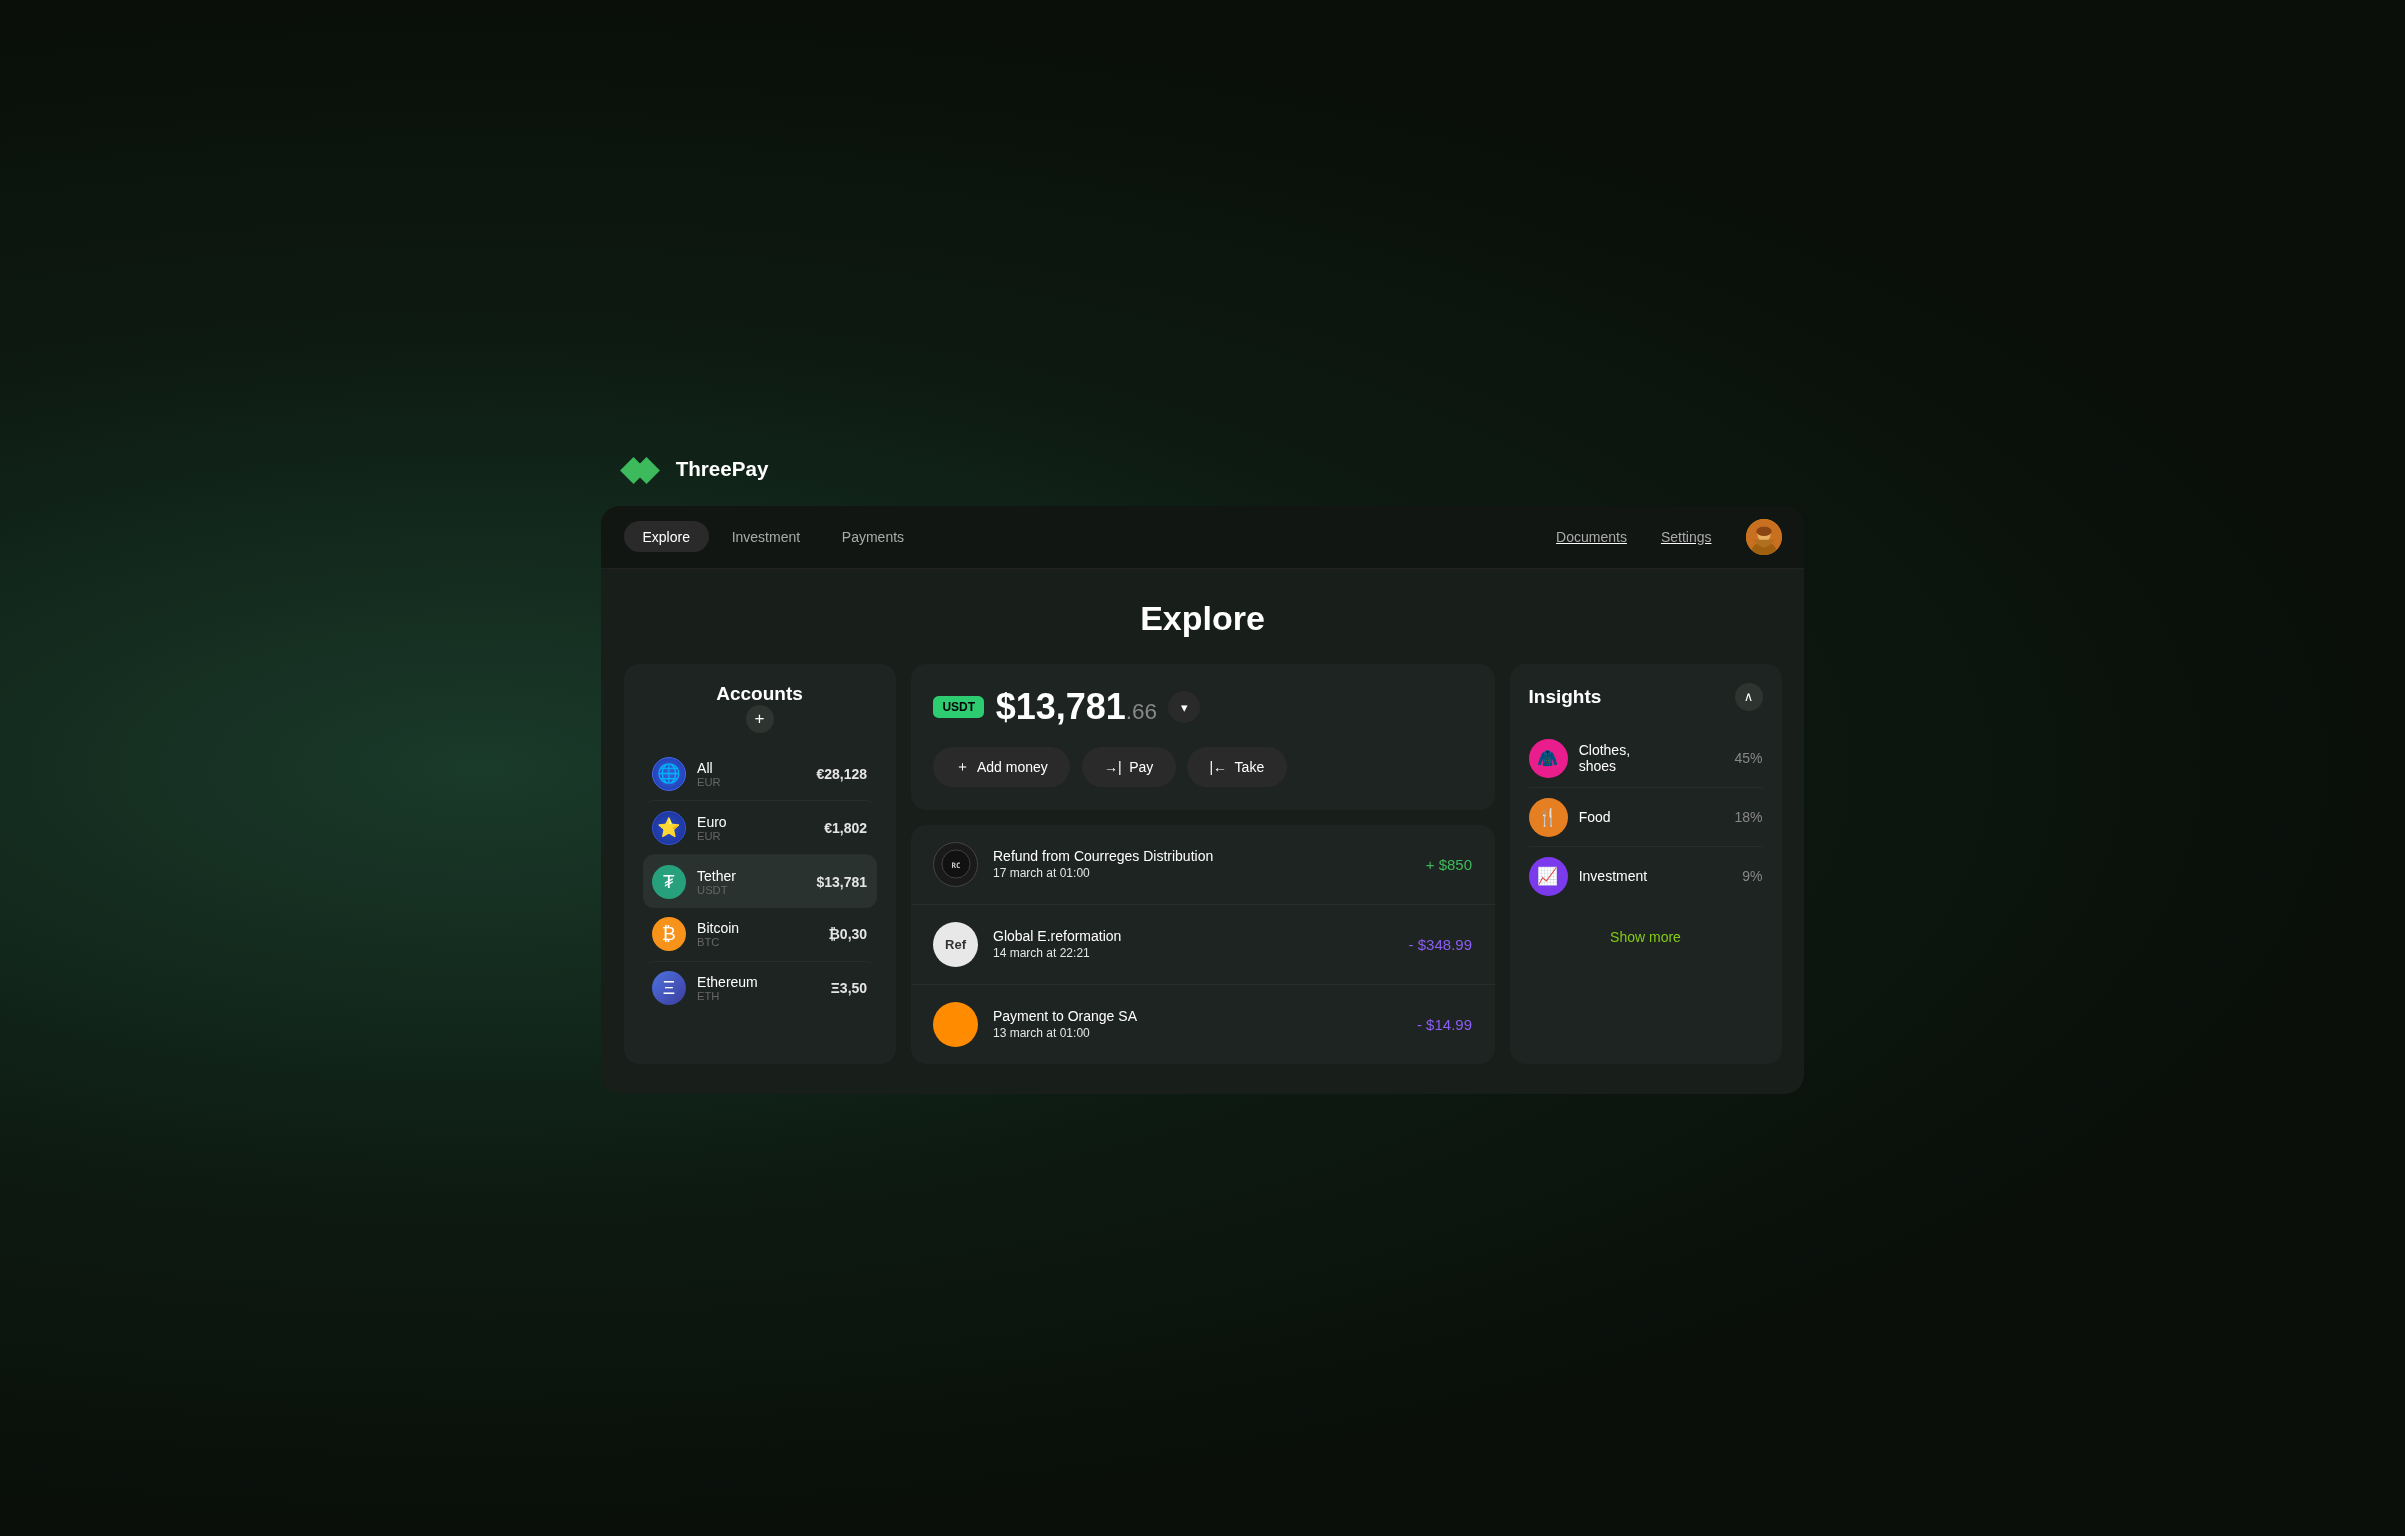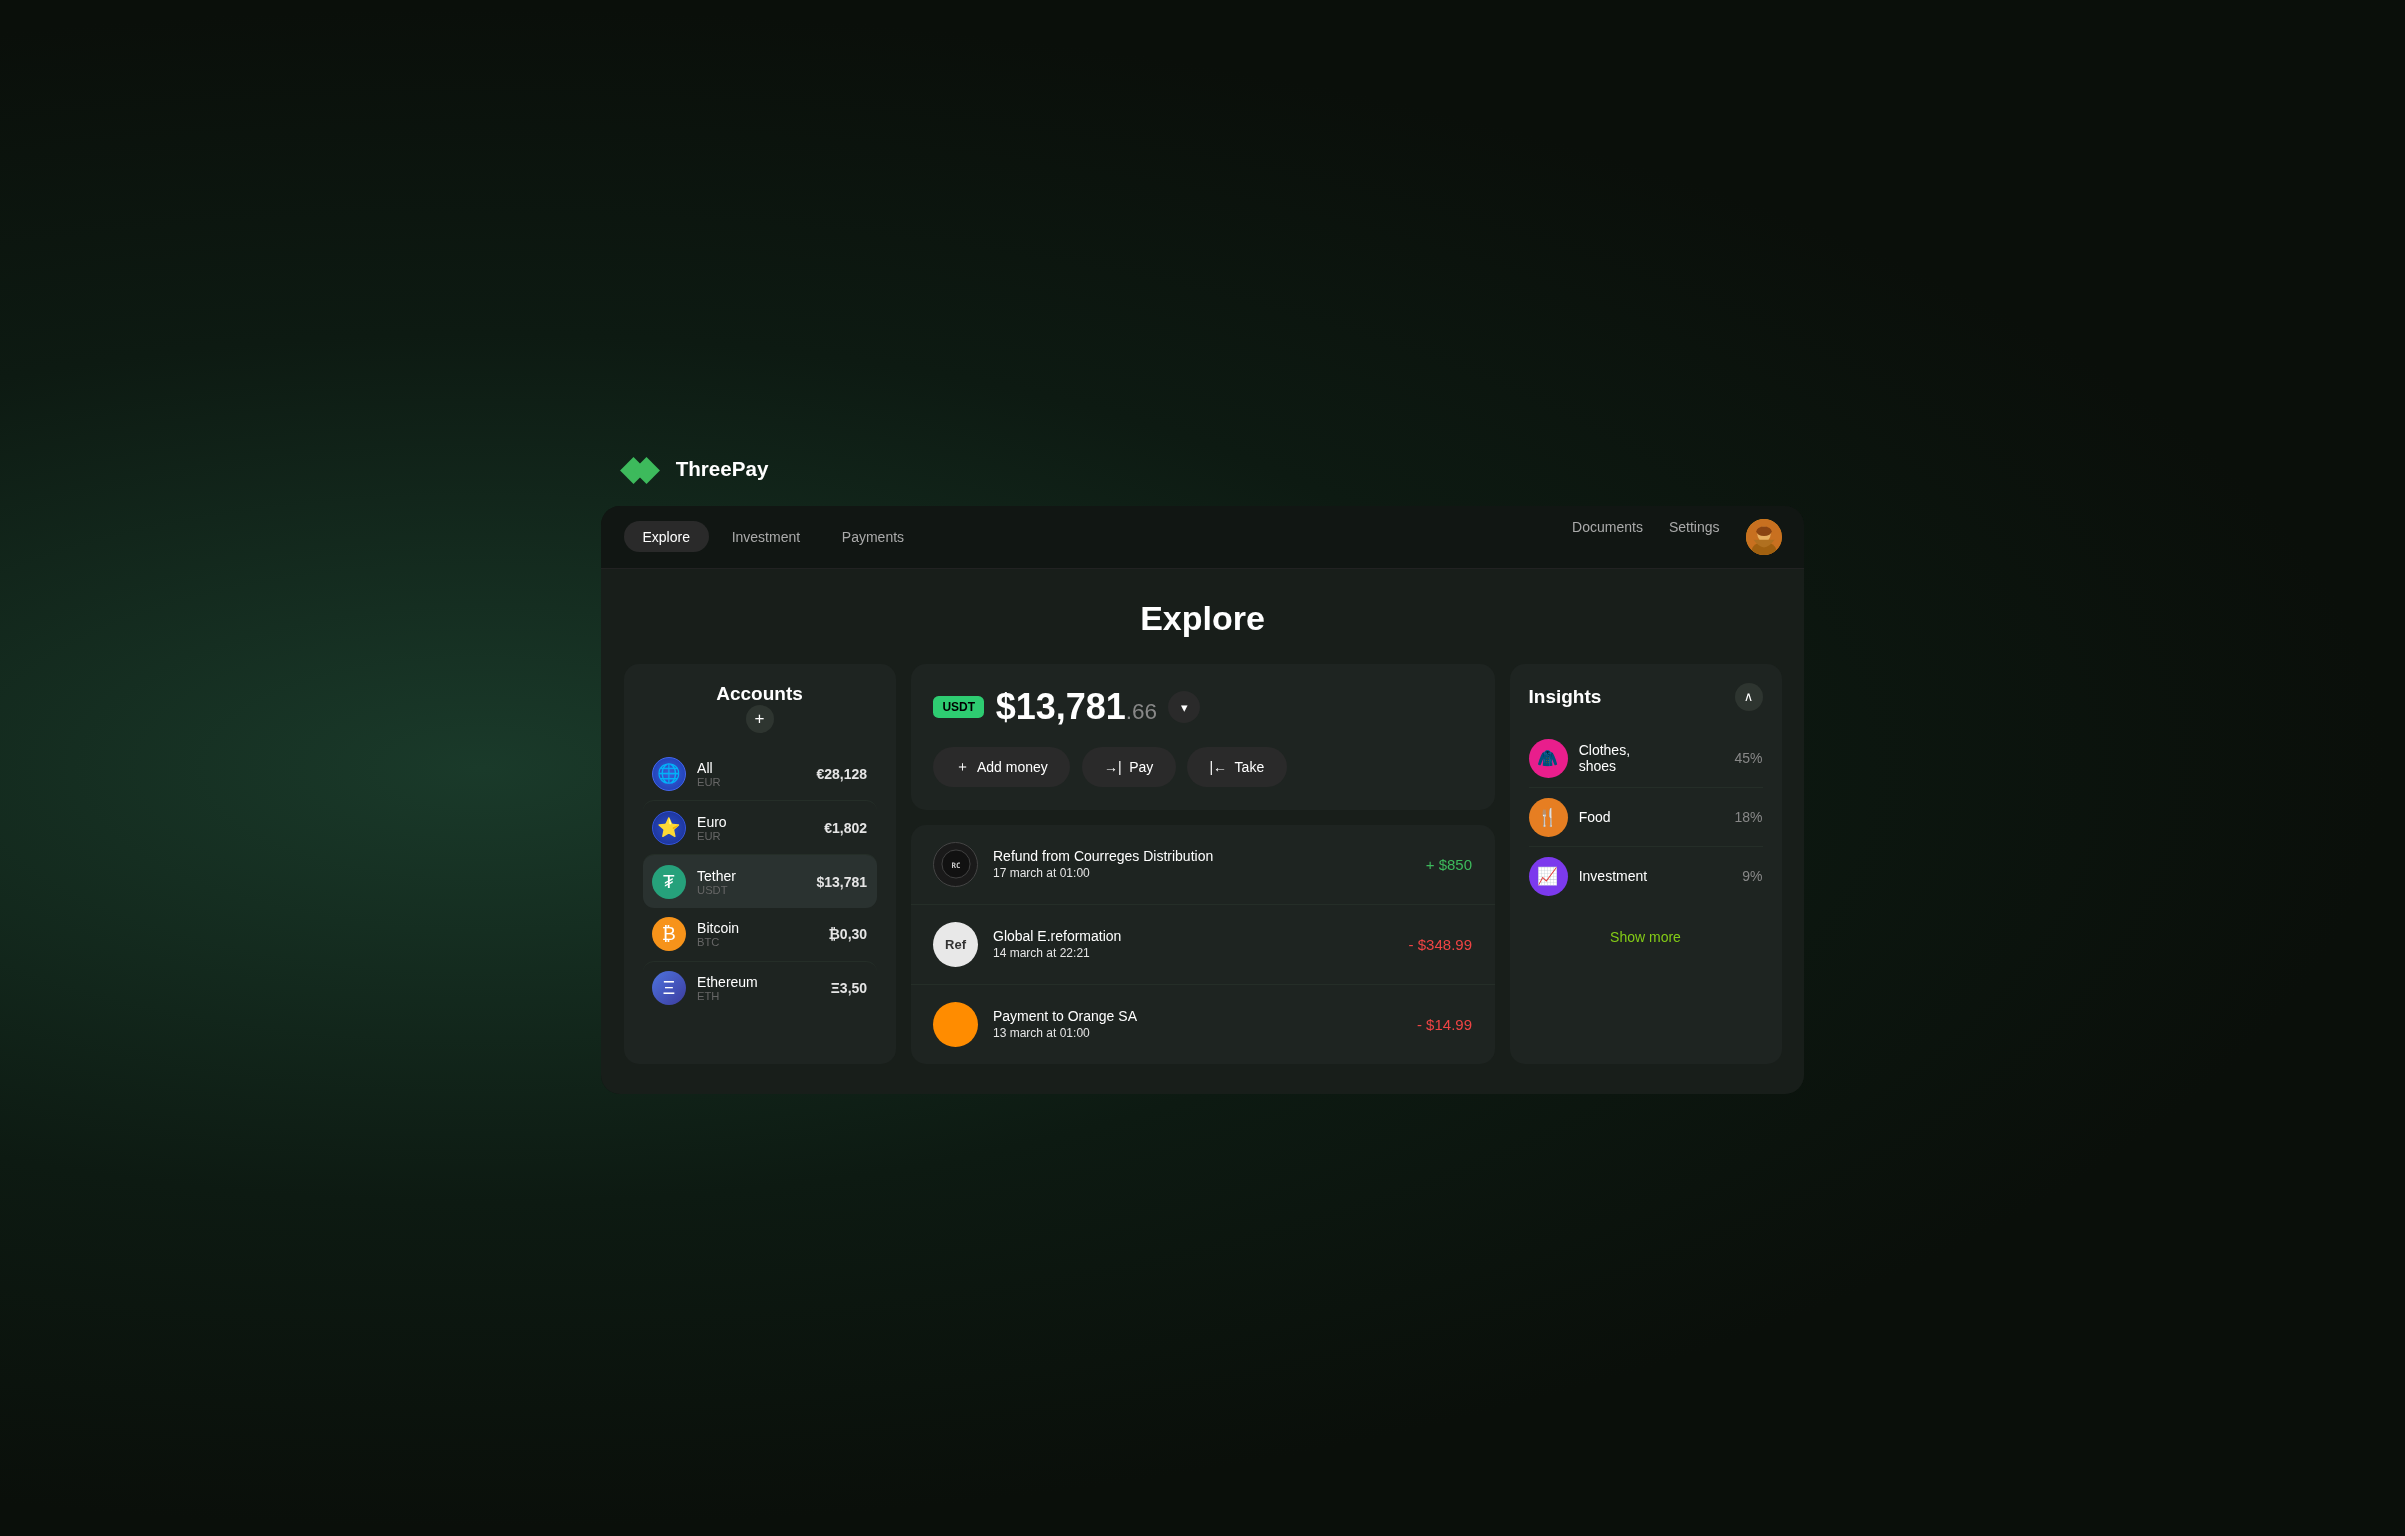--- a/index.html
+++ b/index.html
@@ -91,22 +91,23 @@
       background: transparent;
     }
 
     .nav-tab.active {
       background: #2a2a2a;
       color: #fff;
     }
 
     .nav-right {
       display: flex;
-      align-items: flex-start;
-      gap: 26px;
+      align-items: center;
+      gap: 34px;
+      text-decoration: underline;
     }
 
     .nav-link {
       font-size: 14px;
       color: #aaa;
       cursor: pointer;
     }
 
     .avatar {
       width: 36px;
@@ -347,21 +348,21 @@
       color: #e5e5e5;
       margin-top: 1.9px;
     }
 
     .tx-amount {
       font-size: 15px;
       font-weight: 500;
     }
 
     .tx-amount.positive { color: #3dba5c; }
-    .tx-amount.negative { color: #ef4444; }
+    .tx-amount.negative { color: #8b5cf6; }
 
     
     .insights-header {
       display: flex;
       align-items: center;
       justify-content: space-between;
       margin-bottom: 19px;
     }
 
     .insights-title {

